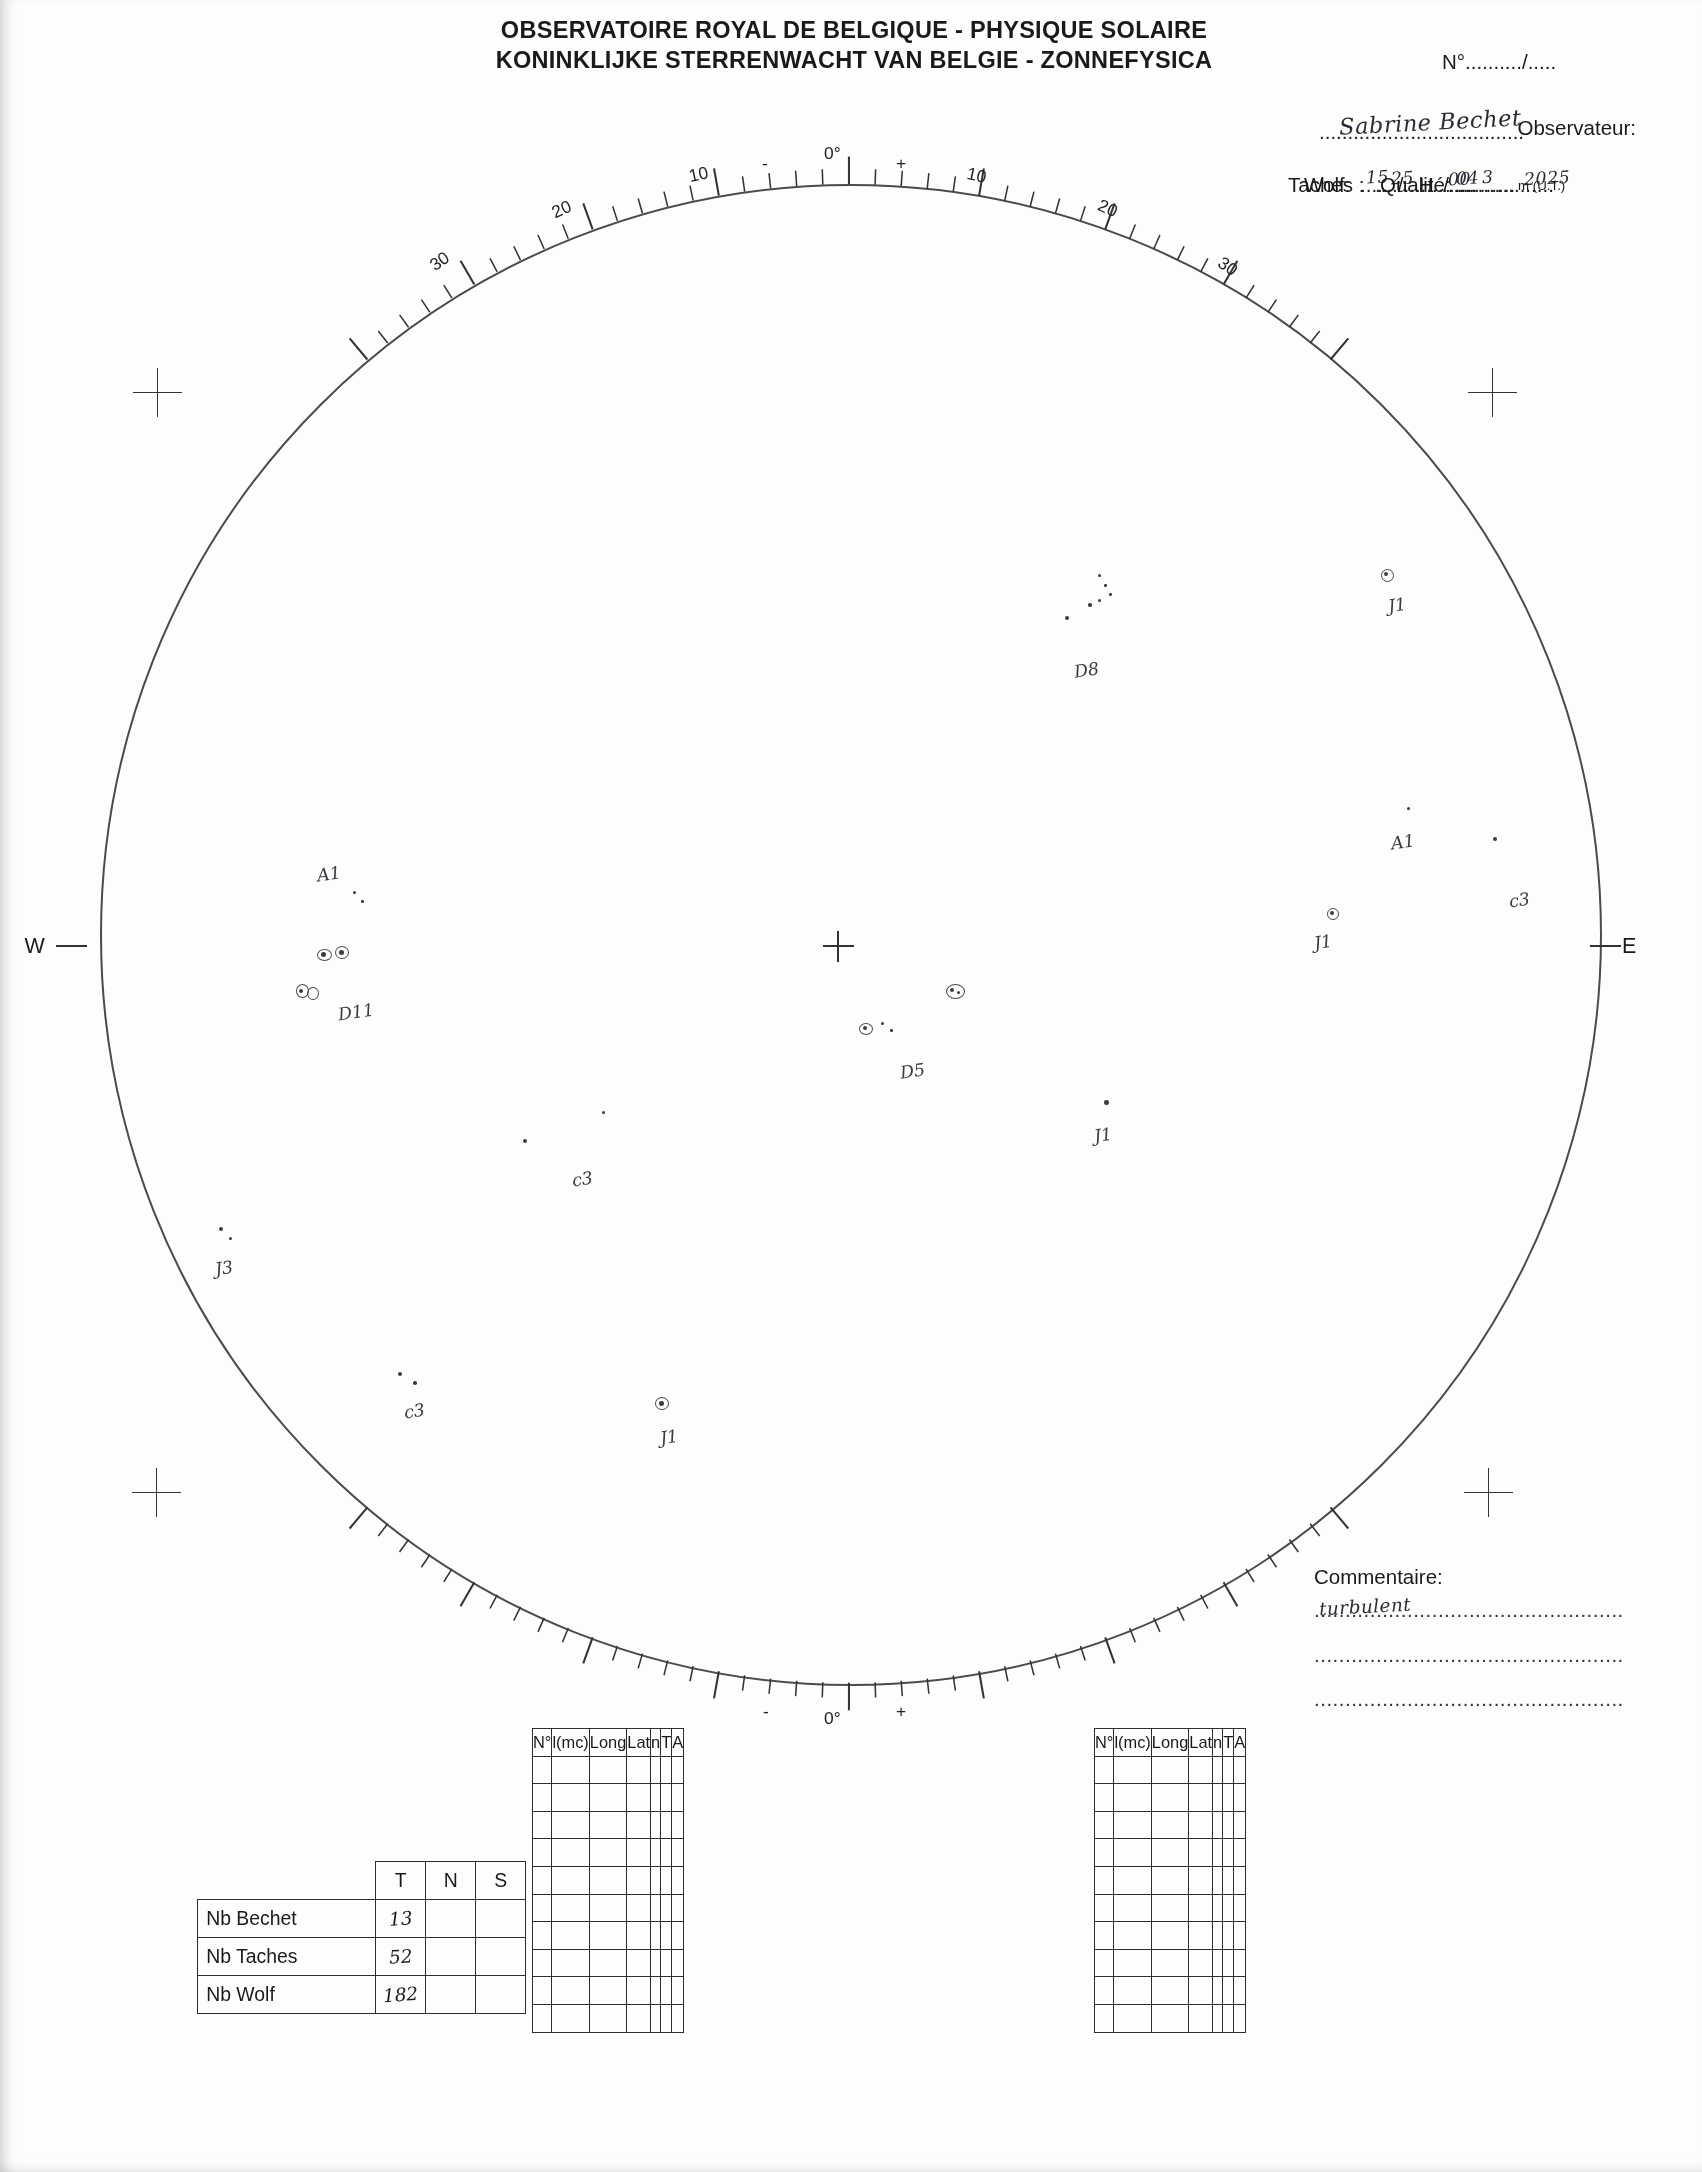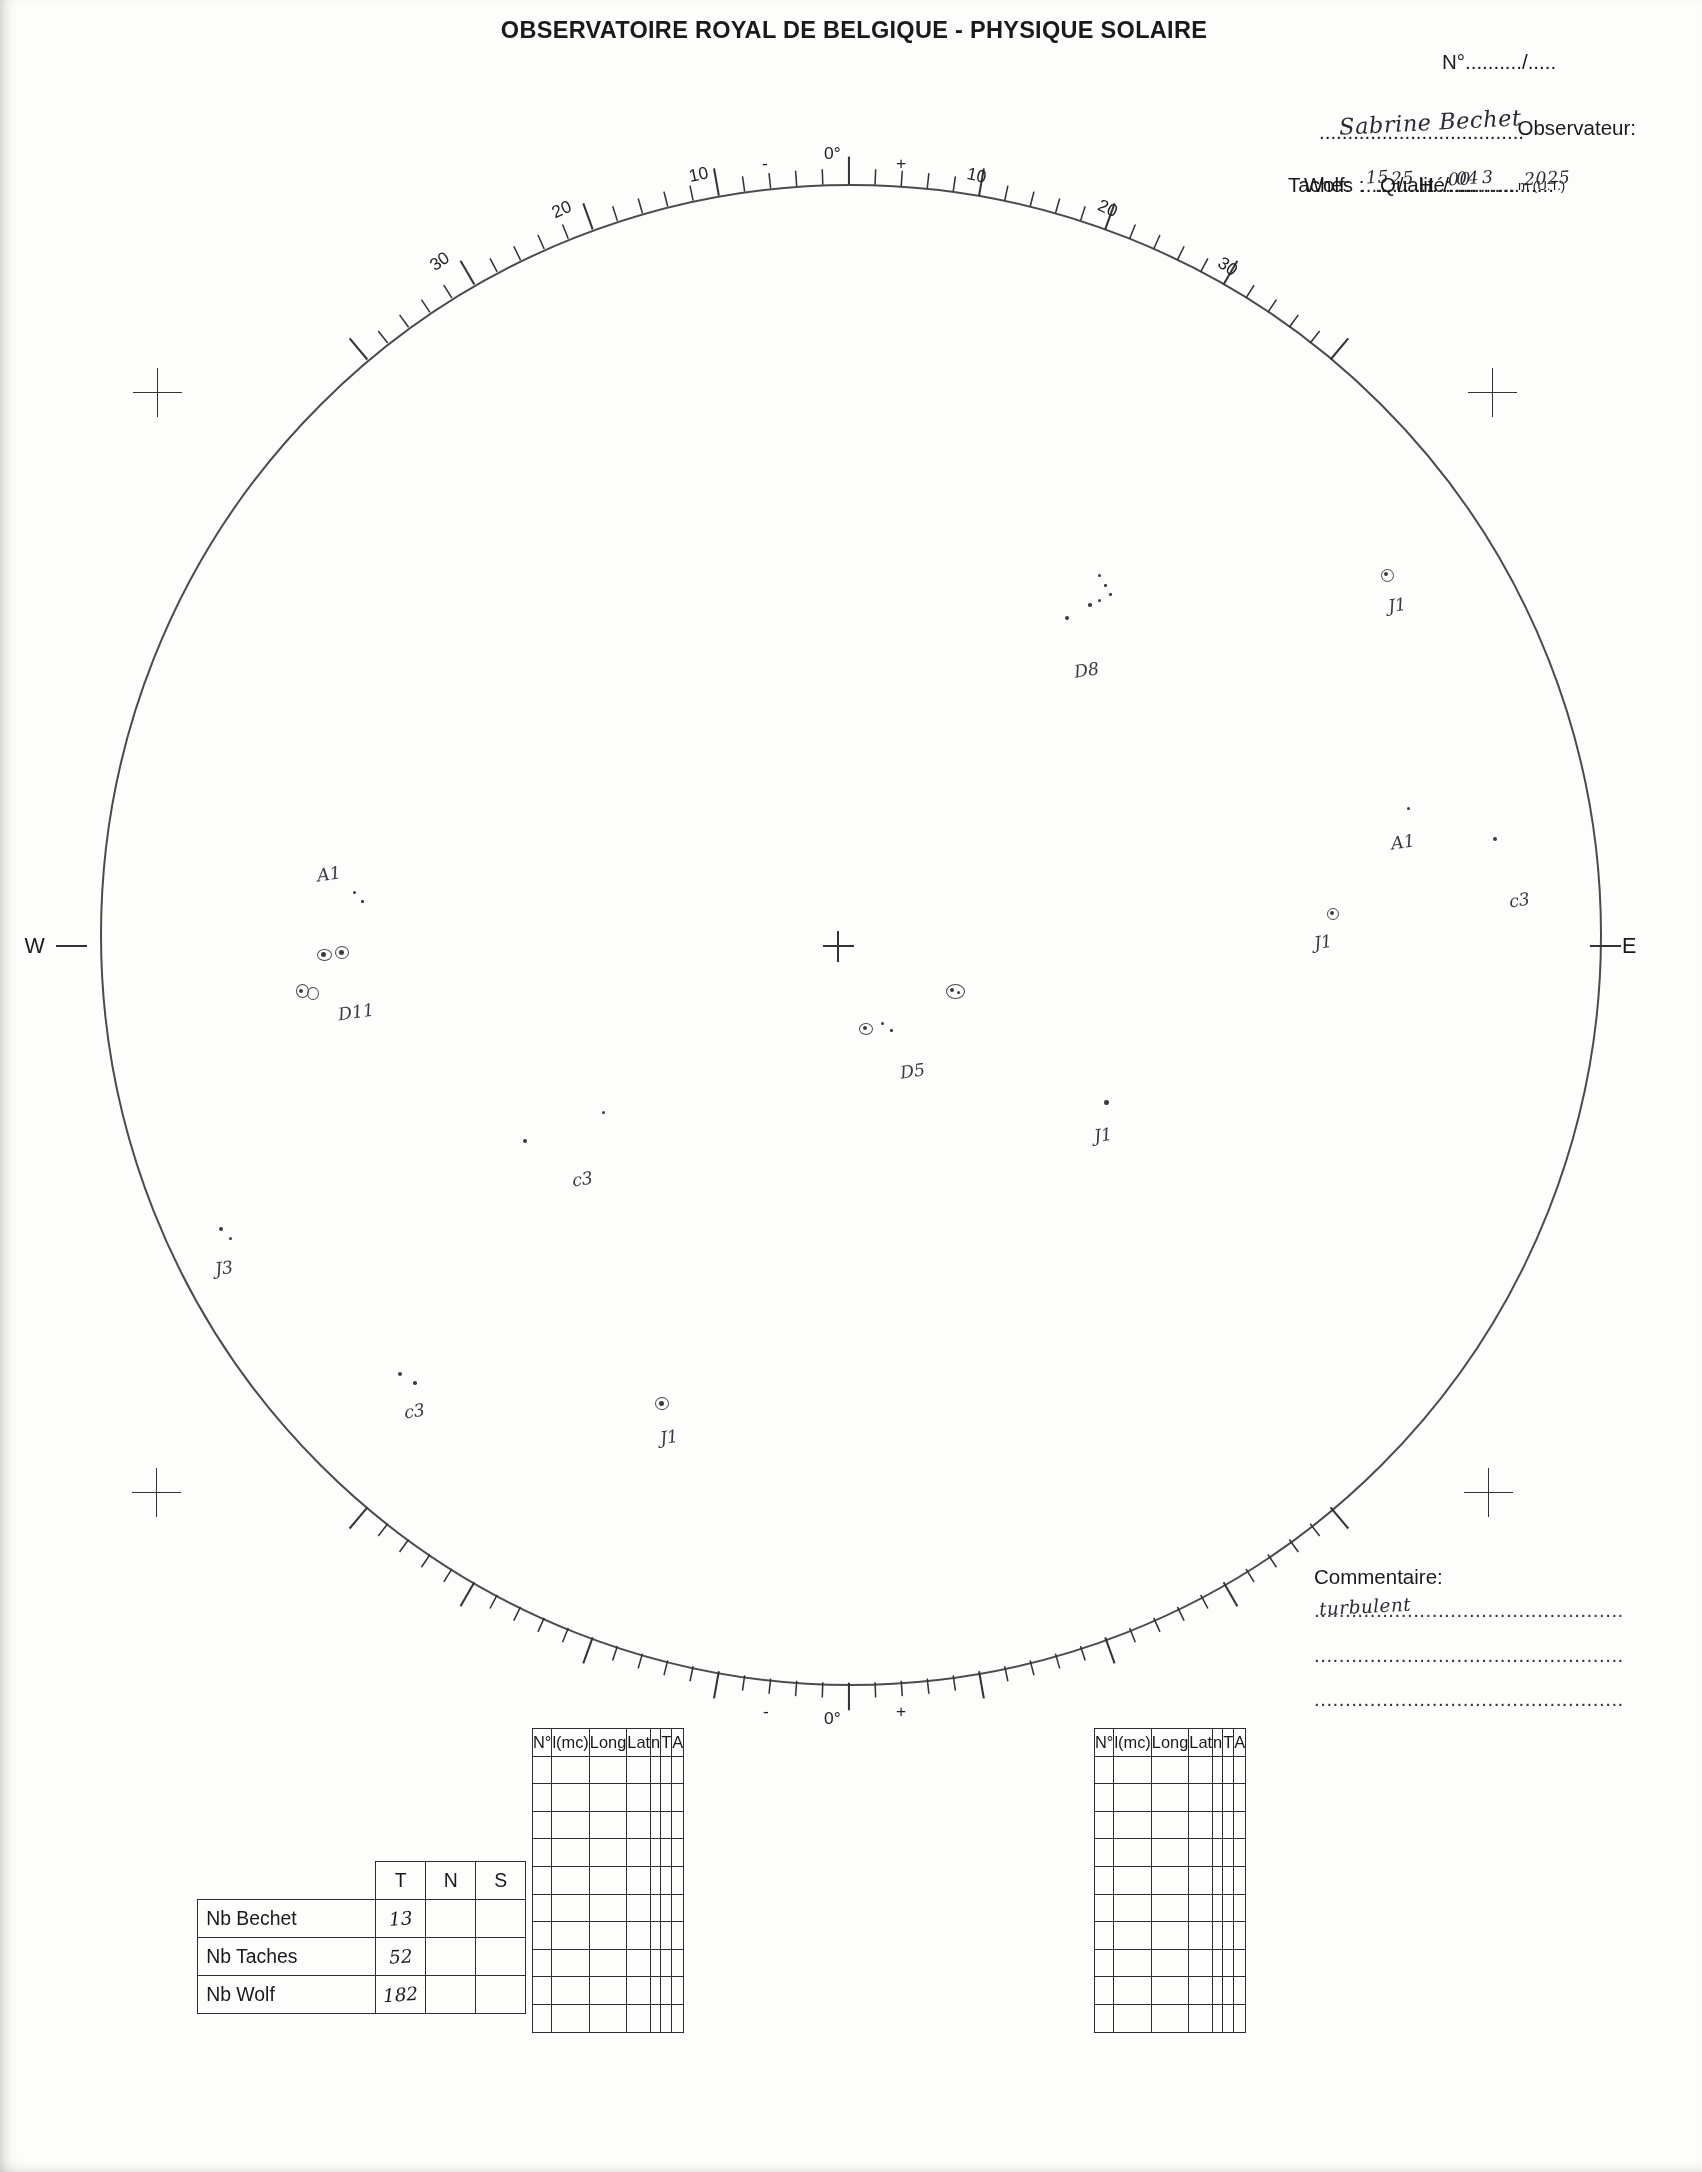--- a/index.html
+++ b/index.html
@@ -122,20 +122,21 @@
     pointer-events:none;
   }
 </style>
 </head>
 <body>
 
 <div class="sheet">
 
   <div class="title">
     <div>OBSERVATOIRE ROYAL DE BELGIQUE - PHYSIQUE SOLAIRE</div>
+    <div>KONINKLIJKE STERRENWACHT VAN BELGIE - ZONNEFYSICA</div>
   </div>
 
   <div class="nr-top">N°........../.....</div>
 
 
   <div class="right-labels">
     <div class="row">
       <span class="lab">Observateur:</span>
       <span class="lab" style="position:absolute;left:133px;top:4.1px;">....................................</span>
       <span class="hw" style="position:absolute;left:153px;top:-7.2px;font-size:22.5px;">Sabrine Bechet</span>

